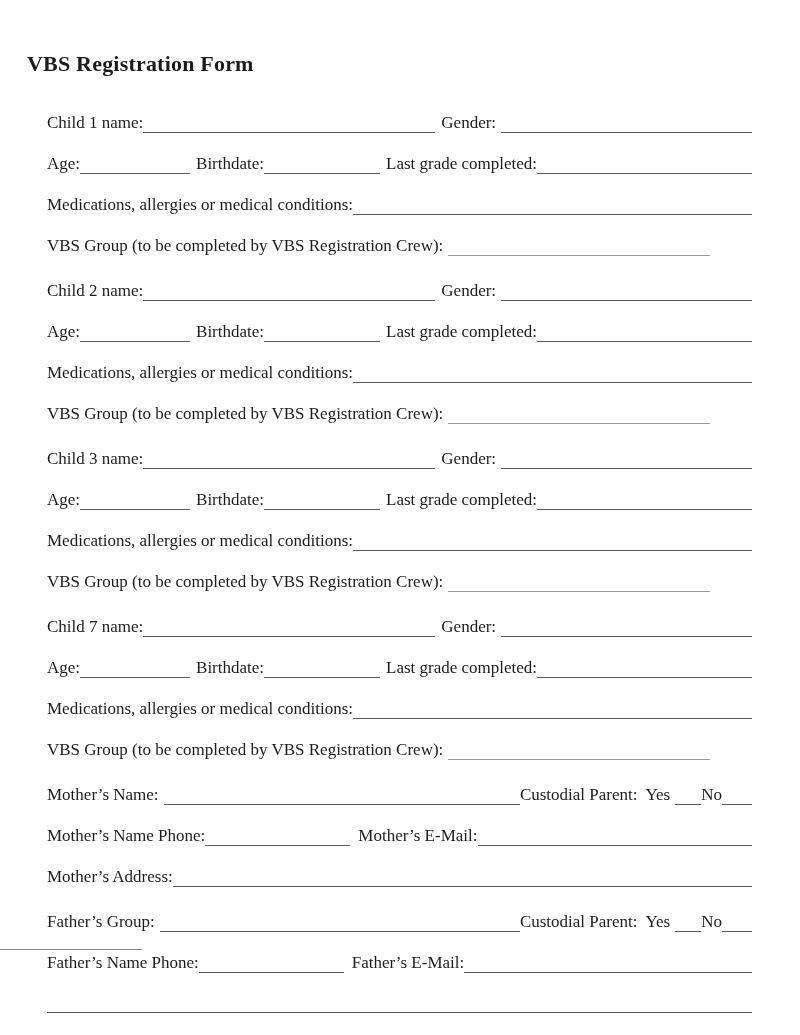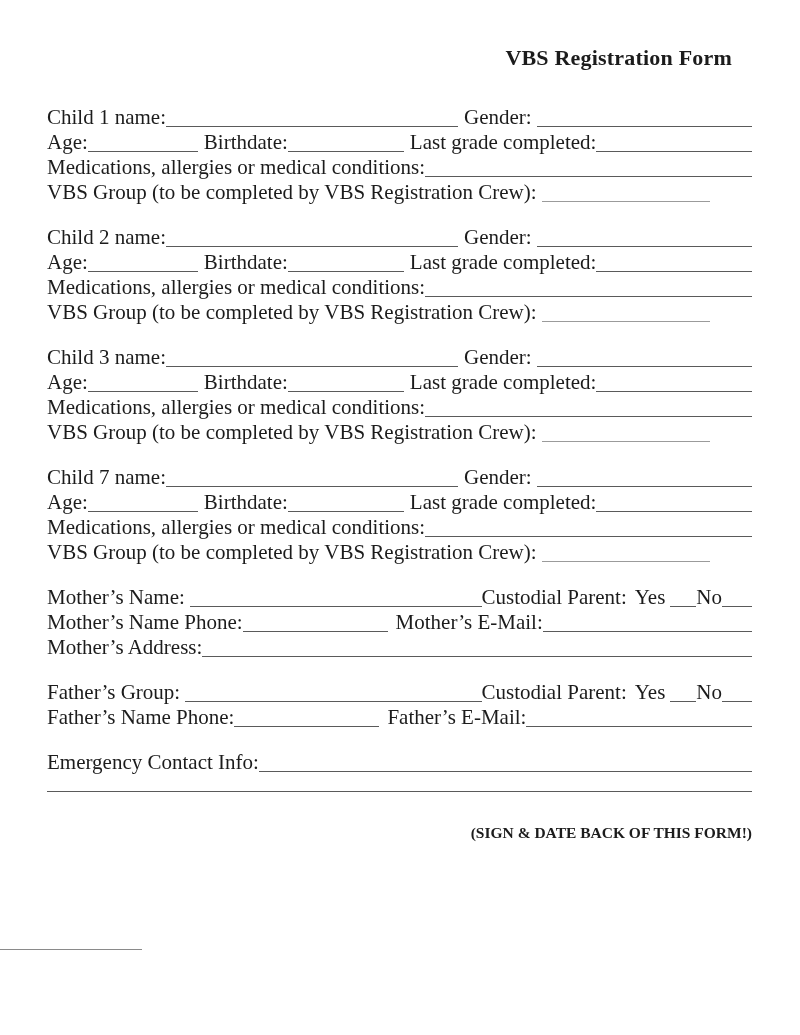--- a/index.html
+++ b/index.html
@@ -15,34 +15,34 @@
   .content {
     position: absolute;
     left: 47px;
     top: 45px;
     width: 705px;
   }
   .title {
     font-size: 22px;
     line-height: 26px;
     font-weight: bold;
-    text-align: right;
-    margin: 0 0 37px 0;
+    text-align: left;
+    margin: 6px 0 37px 0;
     position: relative;
     left: -20px;
     letter-spacing: 0.2px;
   }
   .section { margin-bottom: 26px; }
   .section.child { margin-bottom: 26px; }
   .row {
     display: flex;
     align-items: baseline;
-    font-size: 21px;
+    font-size: 17px;
     line-height: 18px;
-    margin-bottom: 6px;
+    margin-bottom: 22px;
     white-space: nowrap;
   }
   .lbl { flex: 0 0 auto; }
   .blank {
     border-bottom: 1.5px solid #5a5a5a;
     min-width: 8px;
   }
   .blank::before { content: "\00a0"; }
   .grow { flex: 1 1 auto; }
   .sp6 { margin-left: 6px; }
@@ -216,24 +216,20 @@
     </div>
     <div class="row">
       <span class="lbl">Father’s Name Phone:</span>
       <span class="blank cell-blank"></span>
       <span class="lbl sp8">Father’s E-Mail:</span>
       <span class="blank grow"></span>
     </div>
   </div>
 
   <div class="section">
-    <div class="row">
-      <span class="lbl">Emergency Contact Info:</span>
-      <span class="blank grow"></span>
-    </div>
     <div class="line2"></div>
   </div>
 
   <div class="sign-note">(SIGN &amp; DATE BACK OF THIS FORM!)</div>
 
 </div>
 
 <div class="footnote-line"></div>
 
 </body></html>

